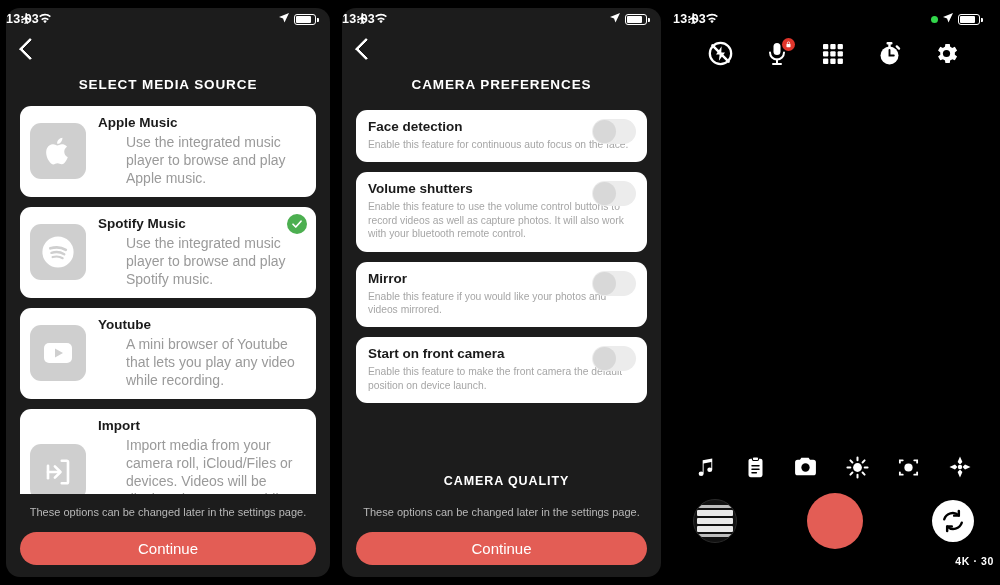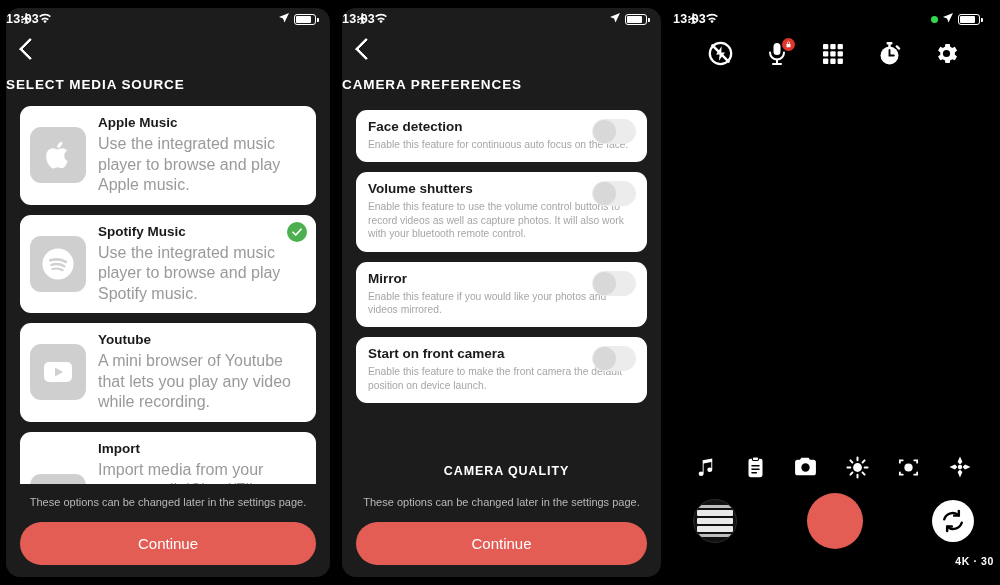--- a/index.html
+++ b/index.html
@@ -78,21 +78,21 @@
 
   
   .navbar { height: 38px; display: flex; align-items: center; padding: 0 16px; flex: 0 0 auto; }
   .backchev {
     width: 16px; height: 16px;
     border-left: 3px solid #fff; border-bottom: 3px solid #fff;
     transform: rotate(45deg); border-radius: 1px;
     cursor: pointer;
   }
   .page-title {
-    color: #fff;
+    text-align: center; color: #fff;
     font-size: 13.5px; font-weight: bold; letter-spacing: .9px;
     padding: 9px 0 14px;
     flex: 0 0 auto;
   }
   .section-title {
     text-align: center; color: #fff;
     font-size: 12.5px; font-weight: bold; letter-spacing: .9px;
     padding: 8px 0 6px;
     flex: 0 0 auto;
     margin-left: 10px;
@@ -109,21 +109,21 @@
     flex: 0 0 auto;
   }
   .card-tile {
     width: 56px; height: 56px; border-radius: 11px;
     background: #cfcfcf;
     display: flex; align-items: center; justify-content: center;
     flex: 0 0 auto;
   }
   .card-body { padding-left: 12px; padding-right: 6px; }
   .card-title { font-size: 13.5px; font-weight: bold; color: #1a1a1a; line-height: 1.2; }
-  .card-desc { font-size: 16px; color: #9a9a9a; line-height: 1.28; margin-top: 3px; }
+  .card-desc { font-size: 14px; color: #9a9a9a; line-height: 1.28; margin-top: 3px; margin-left: 28px; }
   .check-badge {
     position: absolute; top: 7px; right: 9px;
     width: 20px; height: 20px; border-radius: 50%;
     background: #4caf50;
     display: flex; align-items: center; justify-content: center;
   }
   .check-badge svg { width: 12px; height: 12px; }
   .card.clipped { min-height: 28px; overflow: hidden; align-items: flex-start; padding-bottom: 0; gap: 36px; }
   .card.clipped .card-tile { height: 34px; }
 
@@ -131,21 +131,21 @@
   .footer { flex: 0 0 auto; padding: 0 14px 12px; }
   .foot-note {
     text-align: center; color: #b8b8b8;
     font-size: 11px; padding: 12px 0 14px;
   }
   .continue-btn {
     display: block; width: 100%;
     background: #e35d55;
     color: #fff; border: none;
     border-radius: 24px;
-    padding: 13px 0;
+    padding: 8px 0;
     font-size: 15px;
     font-family: "Liberation Sans", sans-serif;
     cursor: pointer;
   }
 
   
   .preflist { padding: 4px 14px; display: flex; flex-direction: column; gap: 10px; flex: 0 0 auto; }
   .pref {
     background: #fff; border-radius: 11px;
     padding: 9px 12px 11px;

